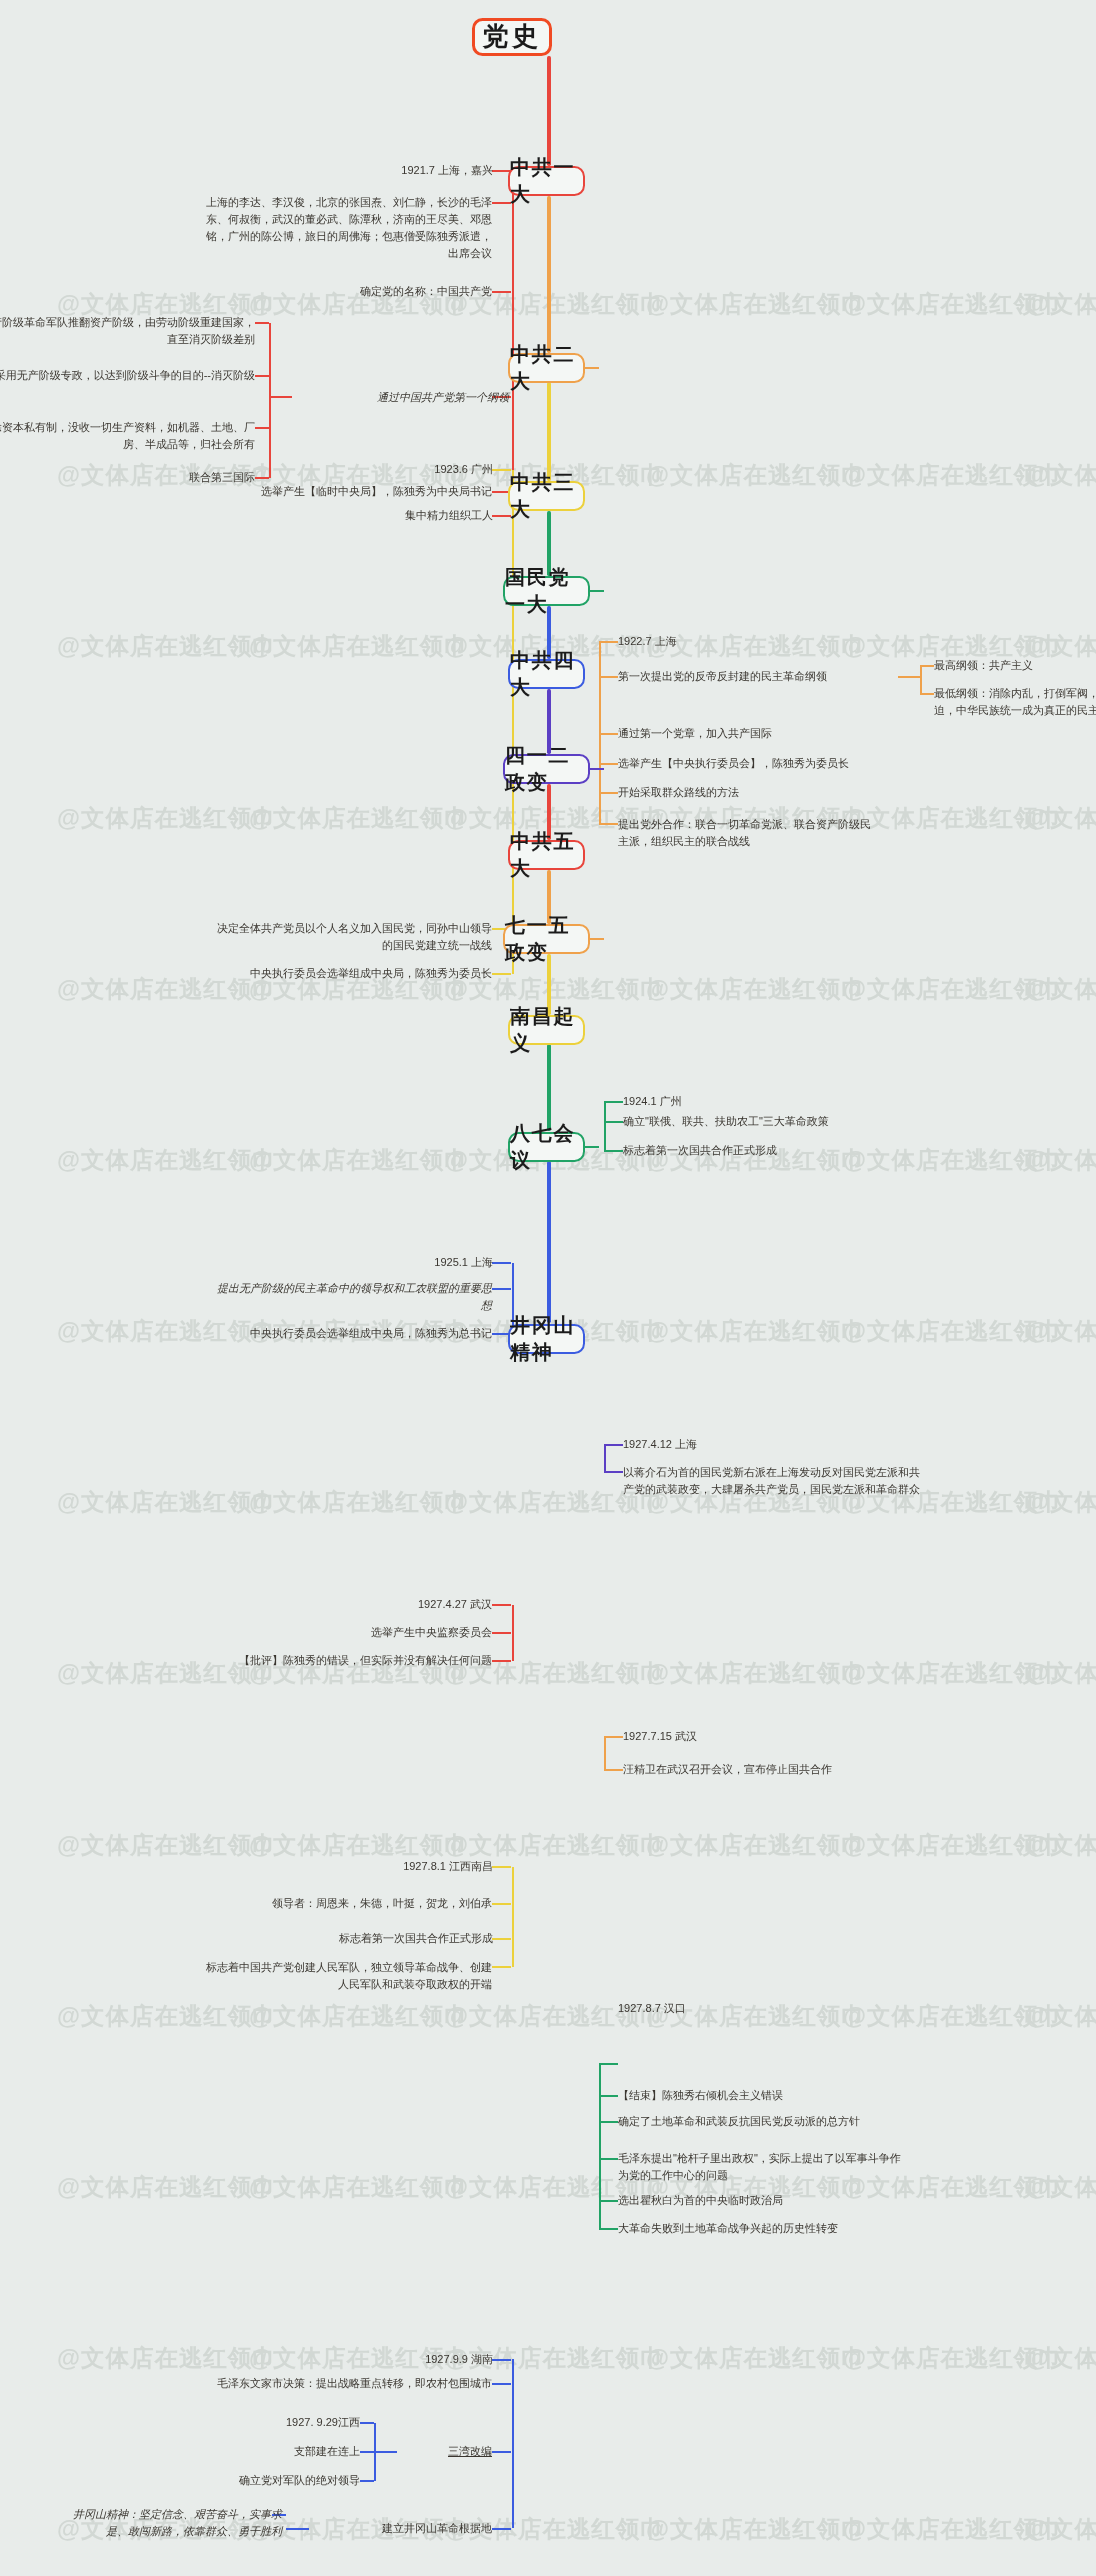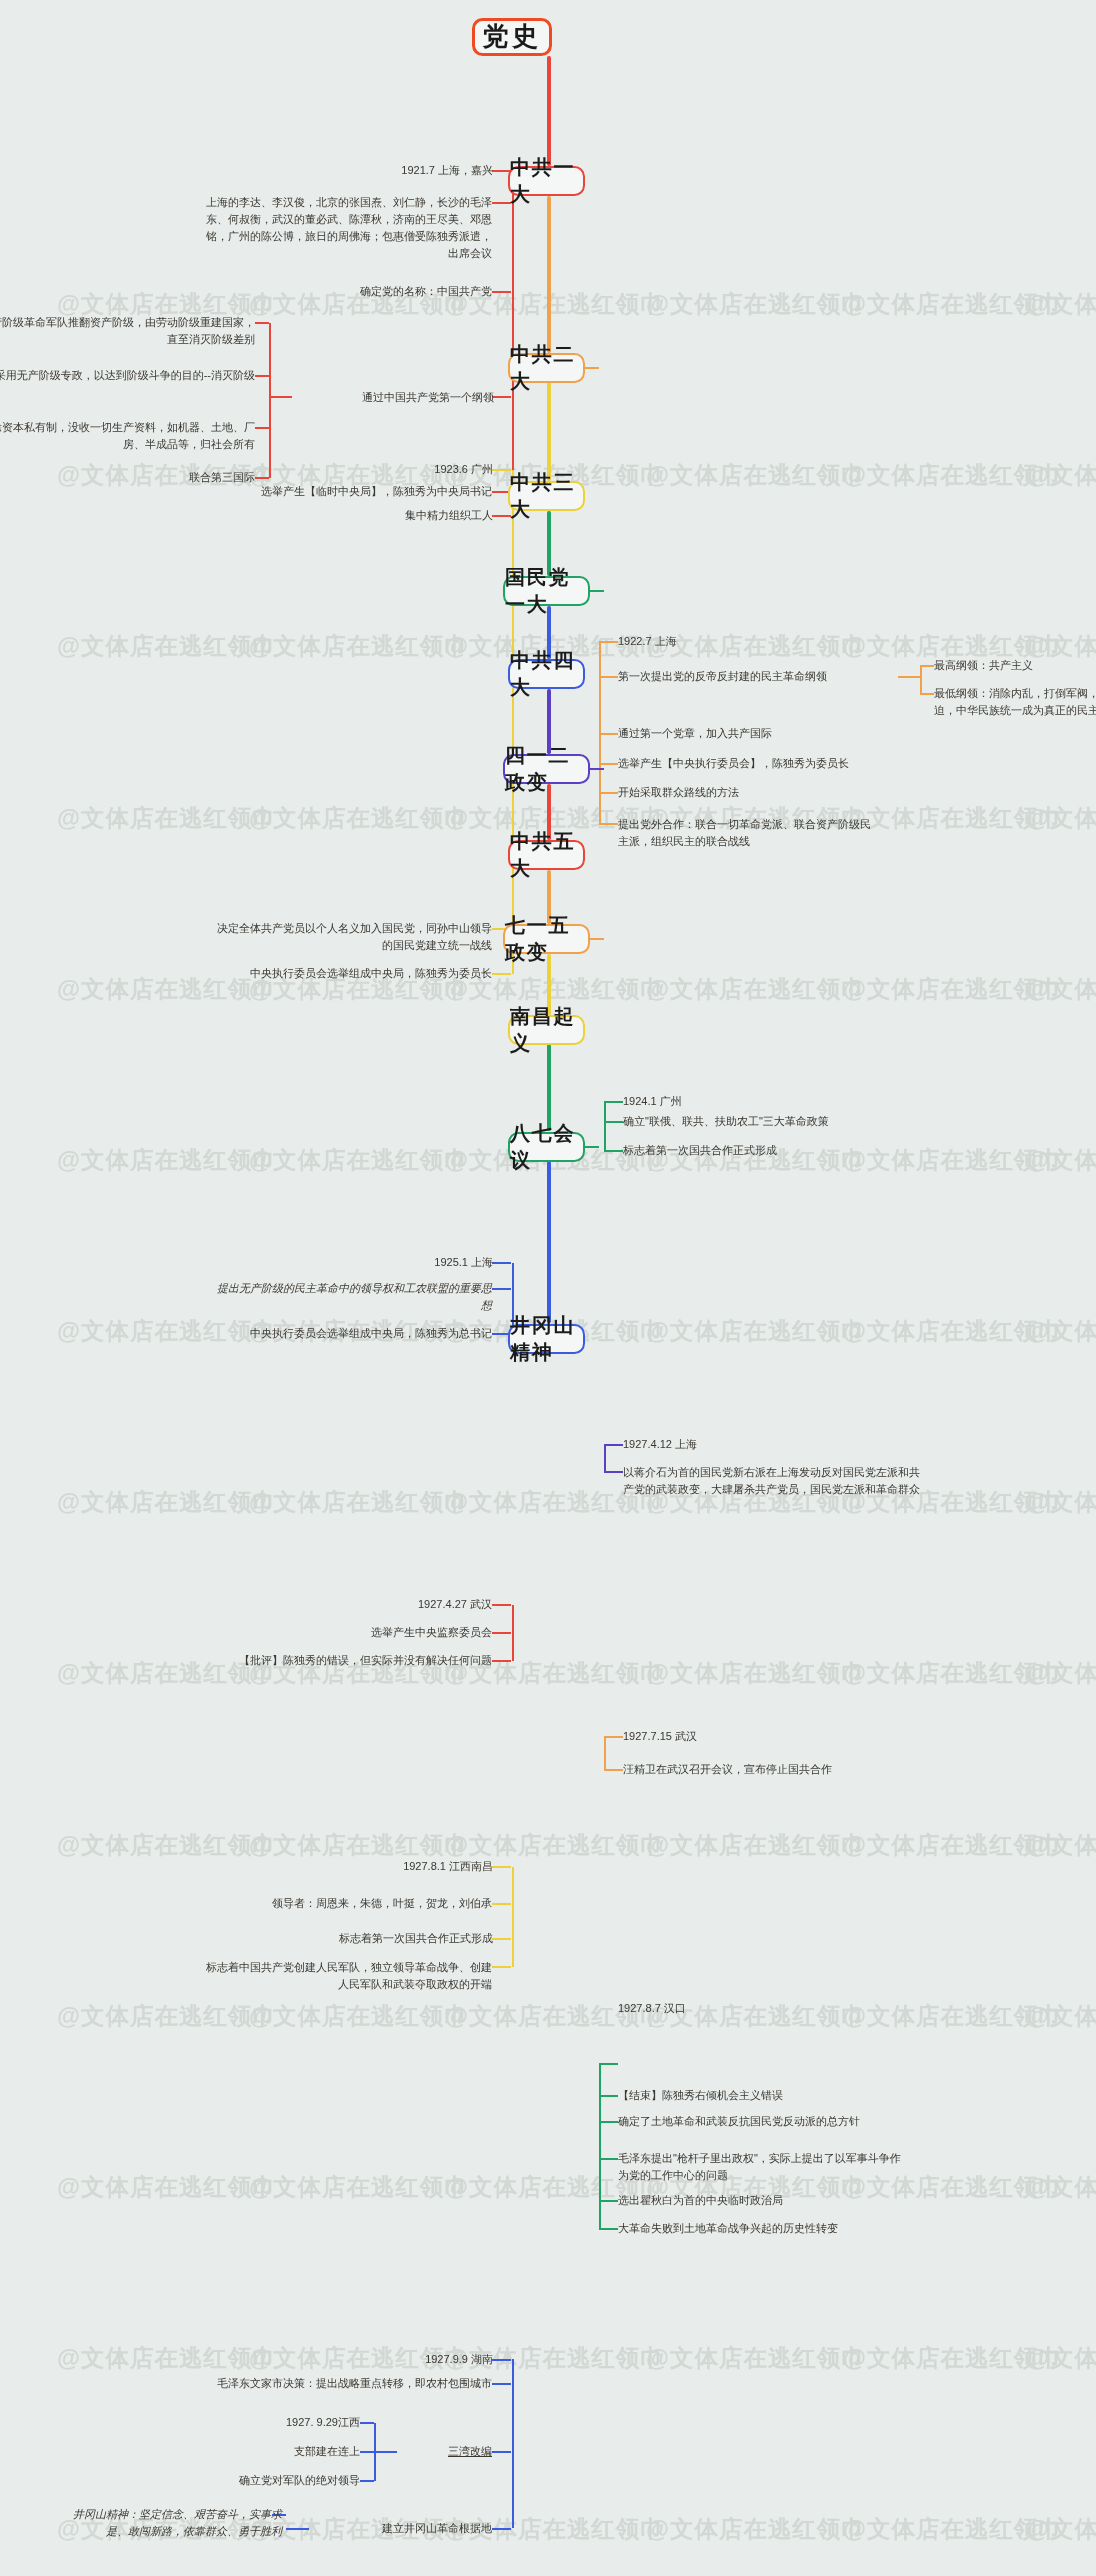--- a/index.html
+++ b/index.html
@@ -149,21 +149,21 @@
     <div class="node" style="left: 508px; top: 166px; width: 77px; height: 30px; border: 2.2px solid rgb(232, 69, 60);">中共一大</div>
     <div class="cx" style="left: 512px; top: 180px; width: 3.5px; background: rgb(232, 69, 60);"></div>
     <div class="cy" style="left: 512px; top: 171px; height: 345px; background: rgb(232, 69, 60);"></div>
     <div class="cx" style="left: 492px; top: 170px; width: 19px; background: rgb(232, 69, 60);"></div>
     <div class="leaf r" style="left: 292px; top: 162px; width: 201px;">1921.7 上海，嘉兴</div>
     <div class="cx" style="left: 492px; top: 202px; width: 19px; background: rgb(232, 69, 60);"></div>
     <div class="leaf r" style="left: 204px; top: 194px; width: 288px;">上海的李达、李汉俊，北京的张国焘、刘仁静，长沙的毛泽东、何叔衡，武汉的董必武、陈潭秋，济南的王尽美、邓恩铭，广州的陈公博，旅日的周佛海；包惠僧受陈独秀派遣，出席会议</div>
     <div class="cx" style="left: 492px; top: 291px; width: 19px; background: rgb(232, 69, 60);"></div>
     <div class="leaf r" style="left: 274px; top: 283px; width: 218px;">确定党的名称：中国共产党</div>
     <div class="cx" style="left: 492px; top: 396px; width: 19px; background: rgb(232, 69, 60);"></div>
-    <div class="leaf r" style="left: 293px; top: 389px; width: 201px;">通过中国共产党第一个纲领</div>
+    <div class="leaf r" style="left: 308px; top: 389px; width: 201px; font-style: italic;">通过中国共产党第一个纲领</div>
     <div class="cx" style="left: 269px; top: 396px; width: 23px; background: rgb(232, 69, 60);"></div>
     <div class="cy" style="left: 269px; top: 323px; height: 155px; background: rgb(232, 69, 60);"></div>
     <div class="cx" style="left: 255px; top: 322px; width: 14px; background: rgb(232, 69, 60);"></div>
     <div class="leaf r" style="left: -33px; top: 314px; width: 288px;">以无产阶级革命军队推翻资产阶级，由劳动阶级重建国家，直至消灭阶级差别</div>
     <div class="cx" style="left: 255px; top: 375px; width: 14px; background: rgb(232, 69, 60);"></div>
     <div class="leaf r" style="left: -33px; top: 367px; width: 288px;">采用无产阶级专政，以达到阶级斗争的目的--消灭阶级</div>
     <div class="cx" style="left: 255px; top: 427px; width: 14px; background: rgb(232, 69, 60);"></div>
     <div class="leaf r" style="left: -33px; top: 419px; width: 288px;">废除资本私有制，没收一切生产资料，如机器、土地、厂房、半成品等，归社会所有</div>
     <div class="cx" style="left: 255px; top: 477px; width: 14px; background: rgb(232, 69, 60);"></div>
     <div class="leaf r" style="left: 107px; top: 469px; width: 148px;">联合第三国际</div>

